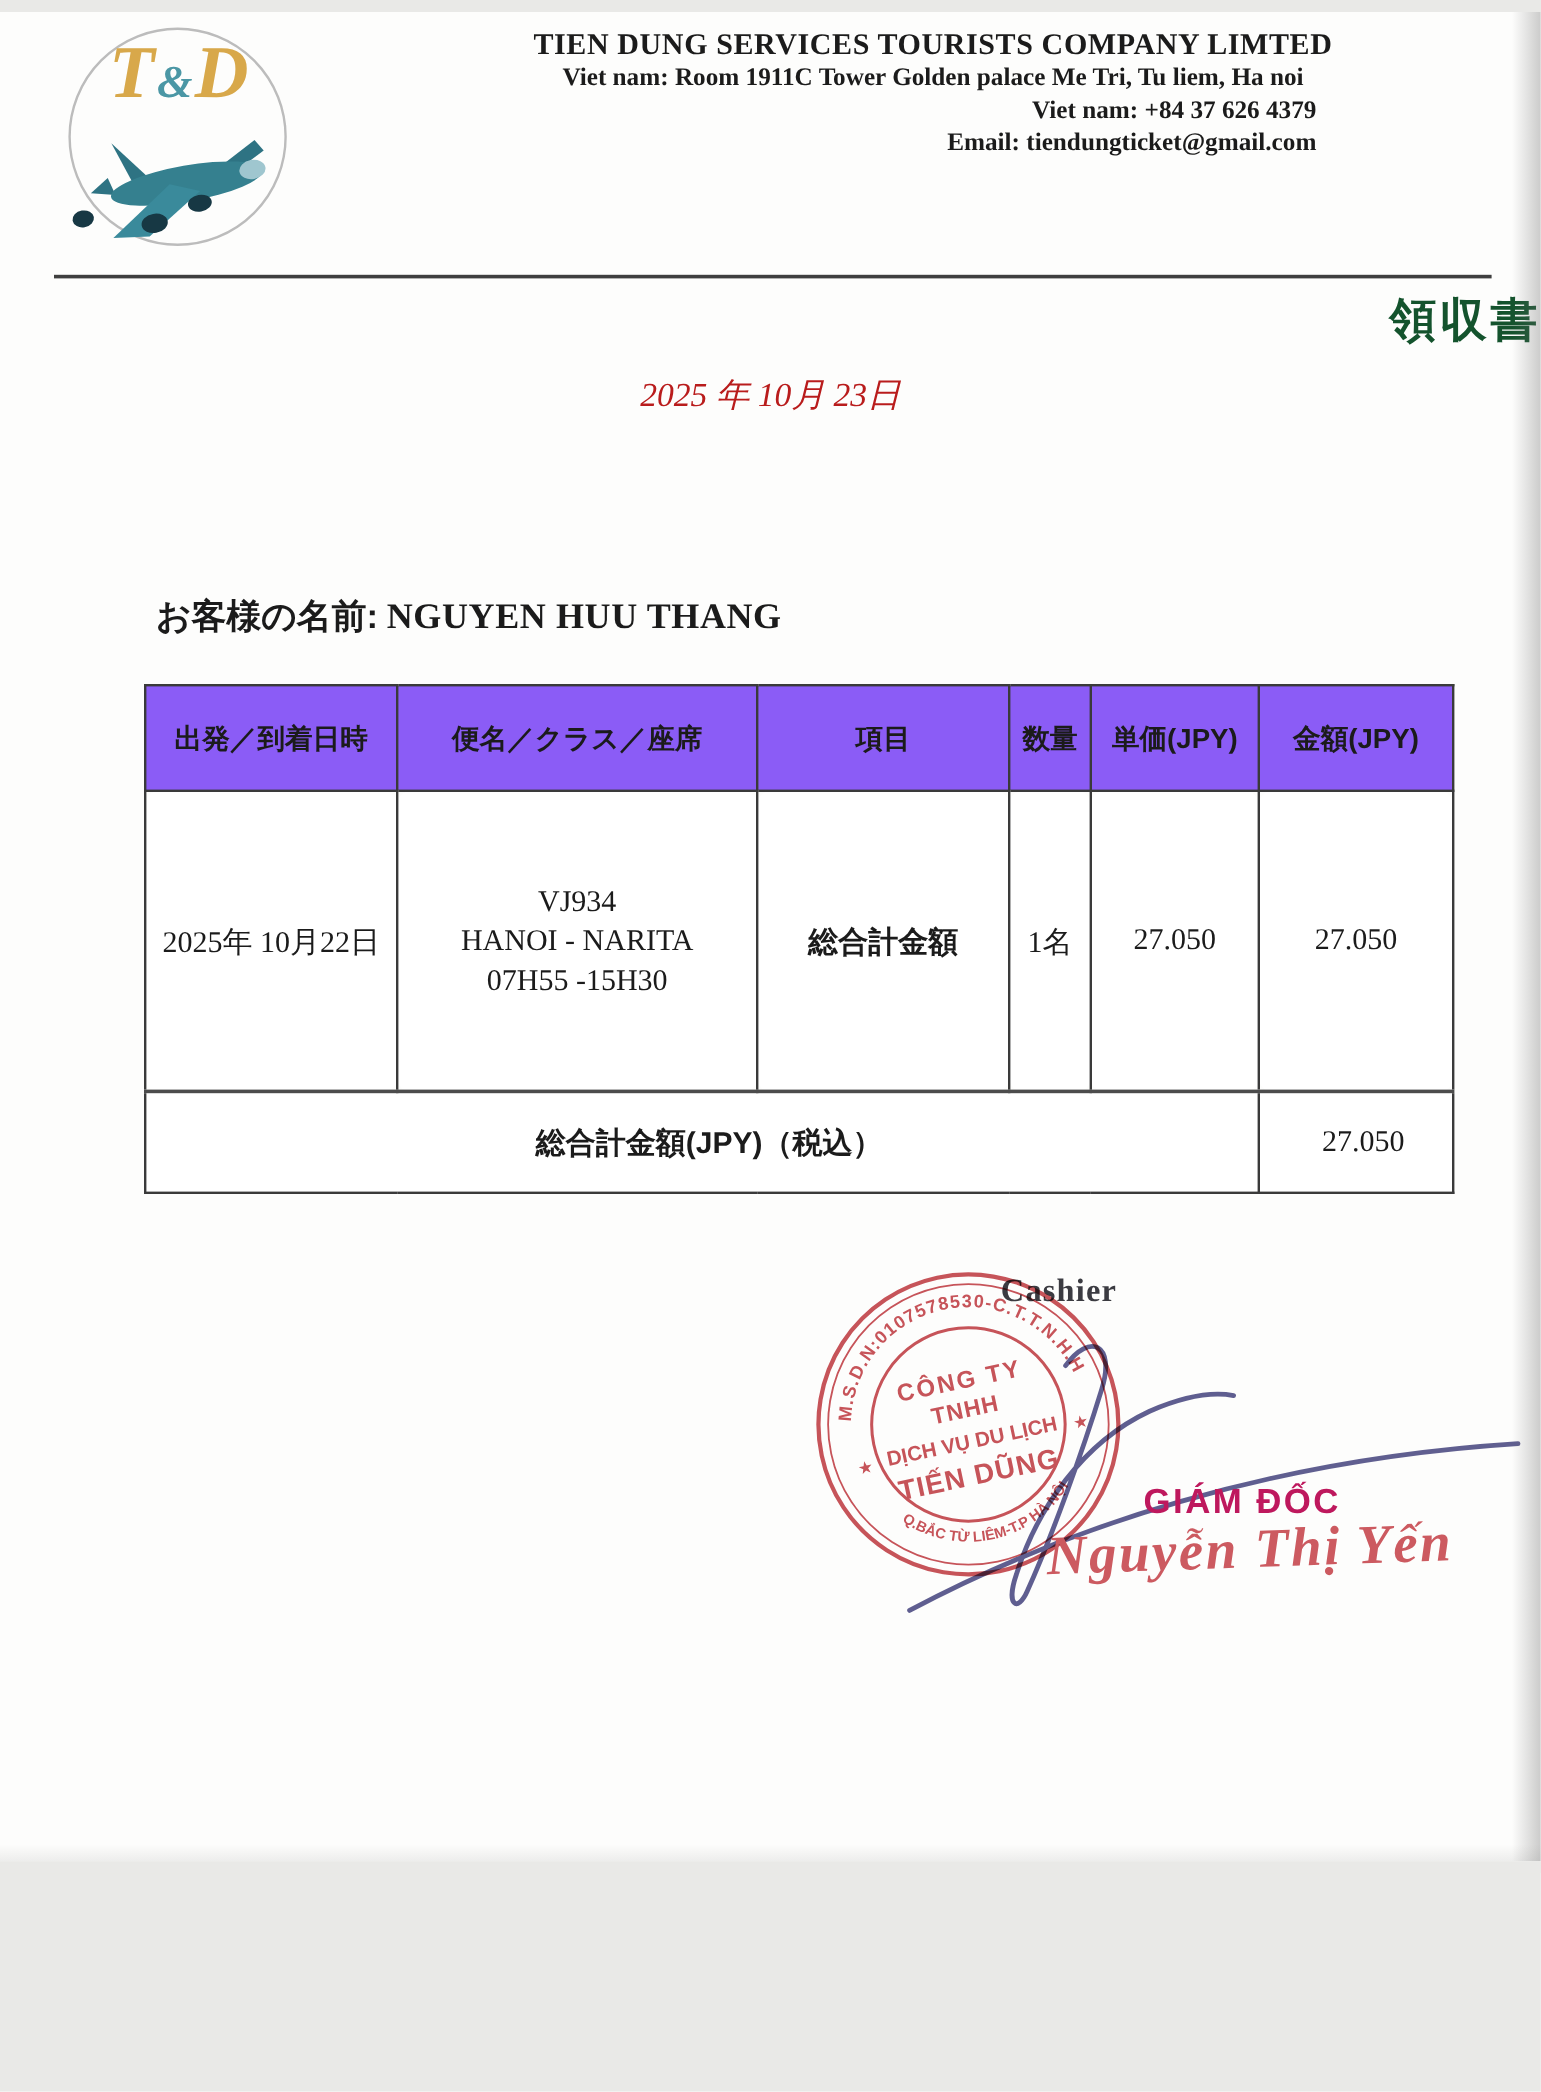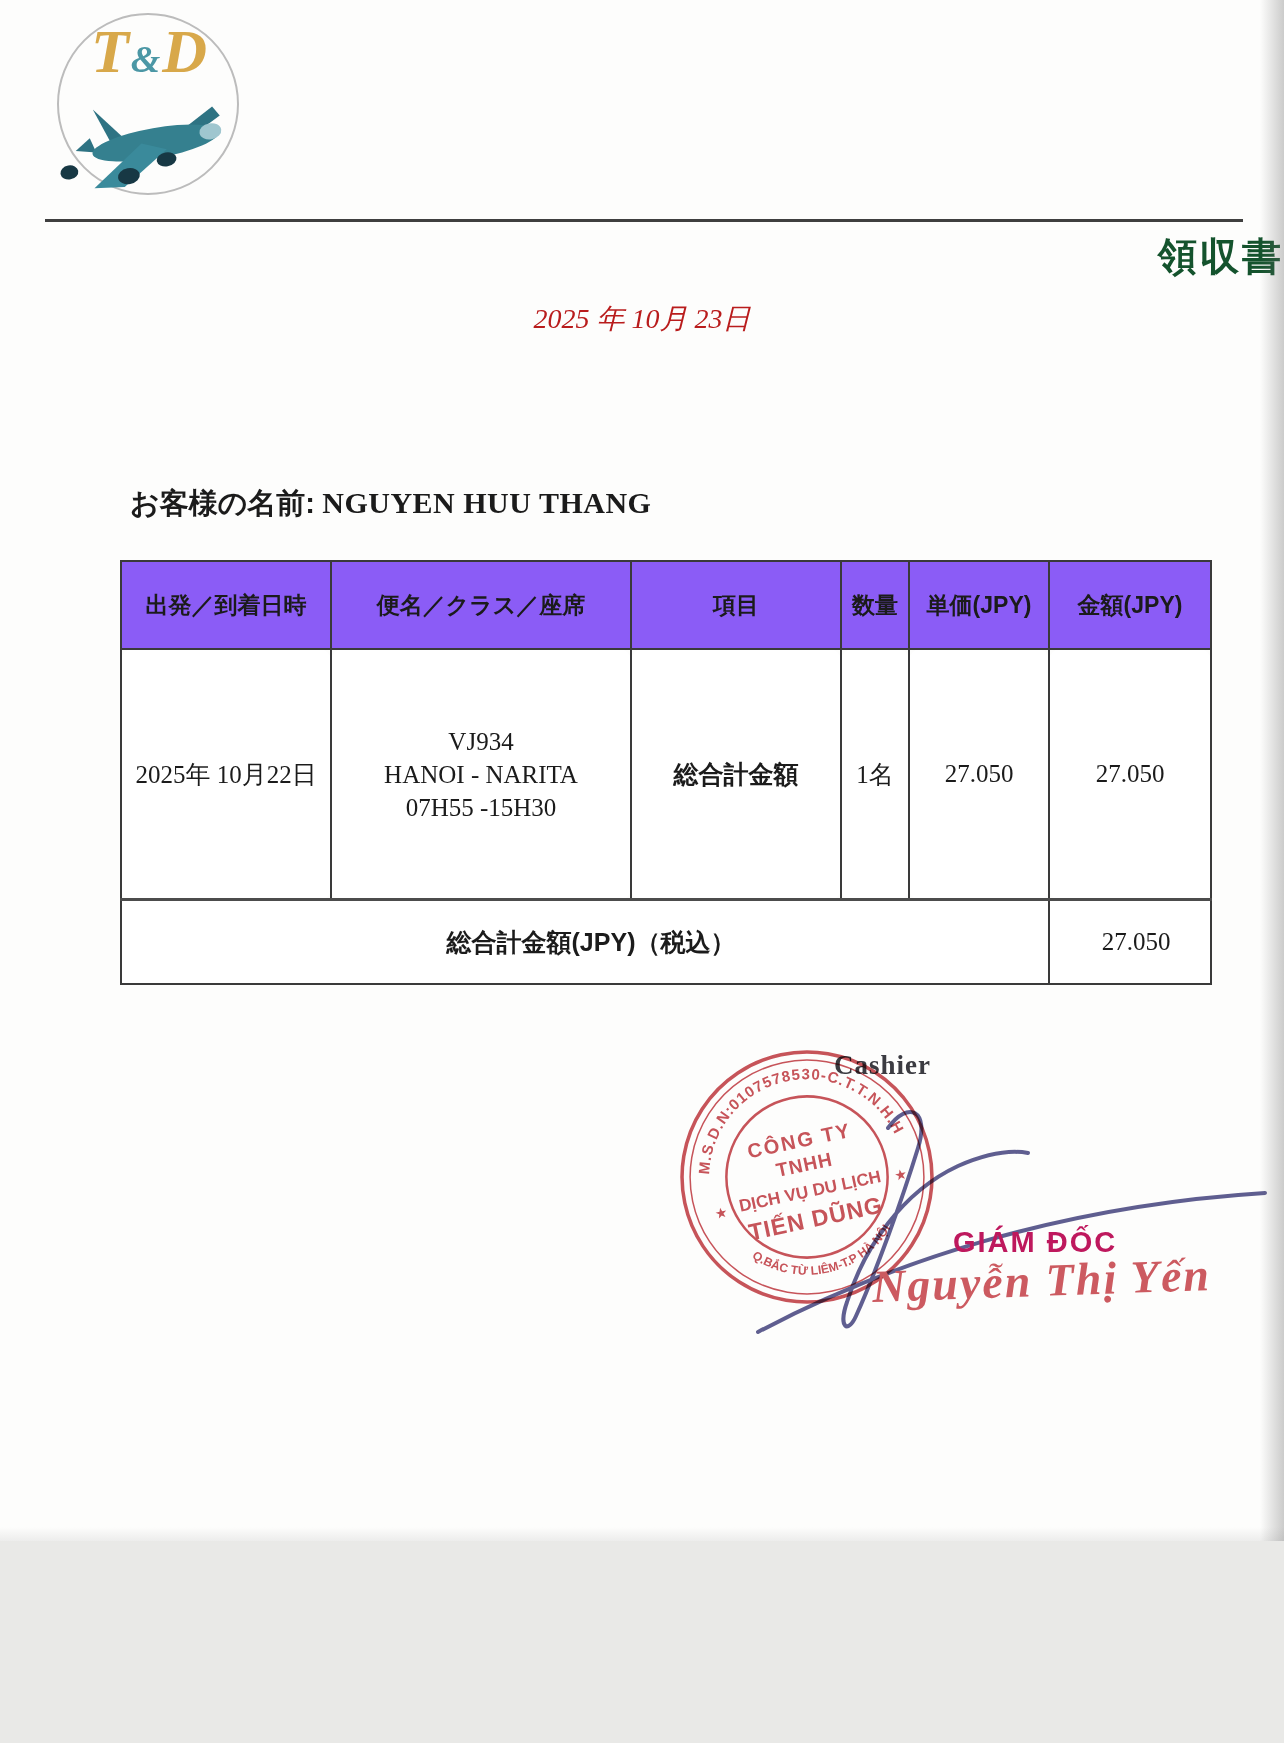--- a/index.html
+++ b/index.html
@@ -1,19 +1,19 @@
 <!DOCTYPE html>
 <html><head>
 <meta charset="utf-8">
 <style>
   html,body{margin:0;padding:0;background:#e9e9e7;}
   .page{
     position:relative;
     width:1284px;height:1541px;
-    margin:0 auto;
+    margin:10px auto;
     background:#fdfdfc;
     overflow:hidden;
     font-family:"Liberation Serif","DejaVu Serif",serif;
     color:#1b1b1b;
   }
   .edge-shadow{
     position:absolute;top:0;right:0;width:24px;height:100%;
     background:linear-gradient(to right, rgba(120,120,120,0) 0%, rgba(110,110,110,.35) 100%);
     pointer-events:none;
   }
@@ -121,20 +121,26 @@
         <ellipse cx="182" cy="134" rx="11" ry="8" fill="#9fc6cf"></ellipse>
         <polygon points="112,134 58,170 88,174 136,144" fill="#3a8a9b"></polygon>
         <ellipse cx="94" cy="164" rx="11" ry="8" fill="#173844"></ellipse>
         <ellipse cx="134" cy="154" rx="10" ry="7" fill="#173844"></ellipse>
         <ellipse cx="36" cy="150" rx="9" ry="7" fill="#173844"></ellipse>
       </g>
     </svg>
     <div class="logo-td"><span>T</span><span class="amp">&amp;</span><span>D</span></div>
   </div>
 
+  <div class="header-text">
+    <div class="ht-line1">TIEN DUNG SERVICES TOURISTS COMPANY LIMTED</div>
+    <div class="ht-line2">Viet nam: Room 1911C Tower Golden palace Me Tri, Tu liem, Ha noi</div>
+    <div class="ht-line3">Viet nam: +84 37 626 4379</div>
+    <div class="ht-line4">Email: tiendungticket@gmail.com</div>
+  </div>
 
   <div class="divider"></div>
 
   <div class="doc-title">領収書</div>
   <div class="doc-date">2025 年 10月 23日</div>
 
   <div class="customer">
     <span class="label">お客様の名前:</span>
     <span class="name">NGUYEN HUU THANG</span>
   </div>

